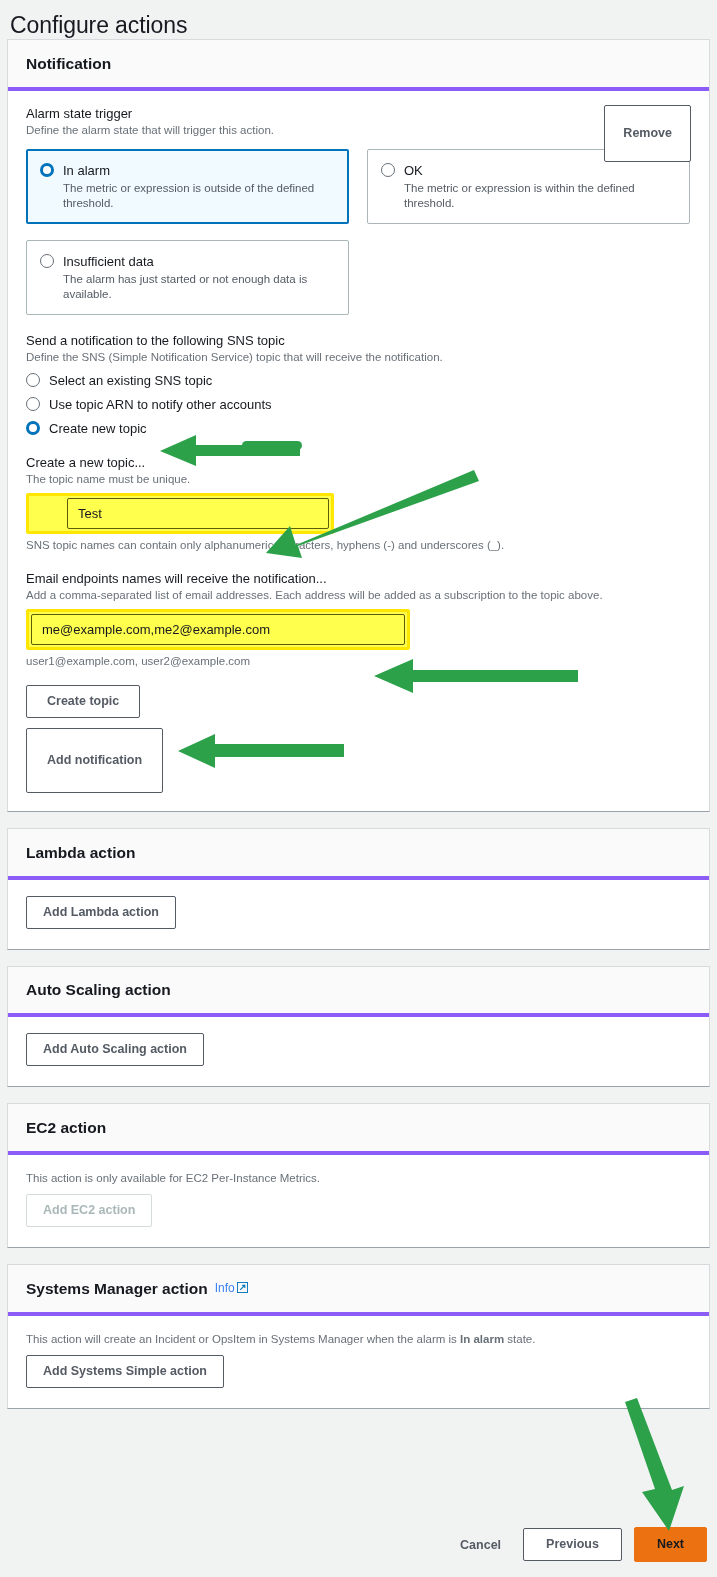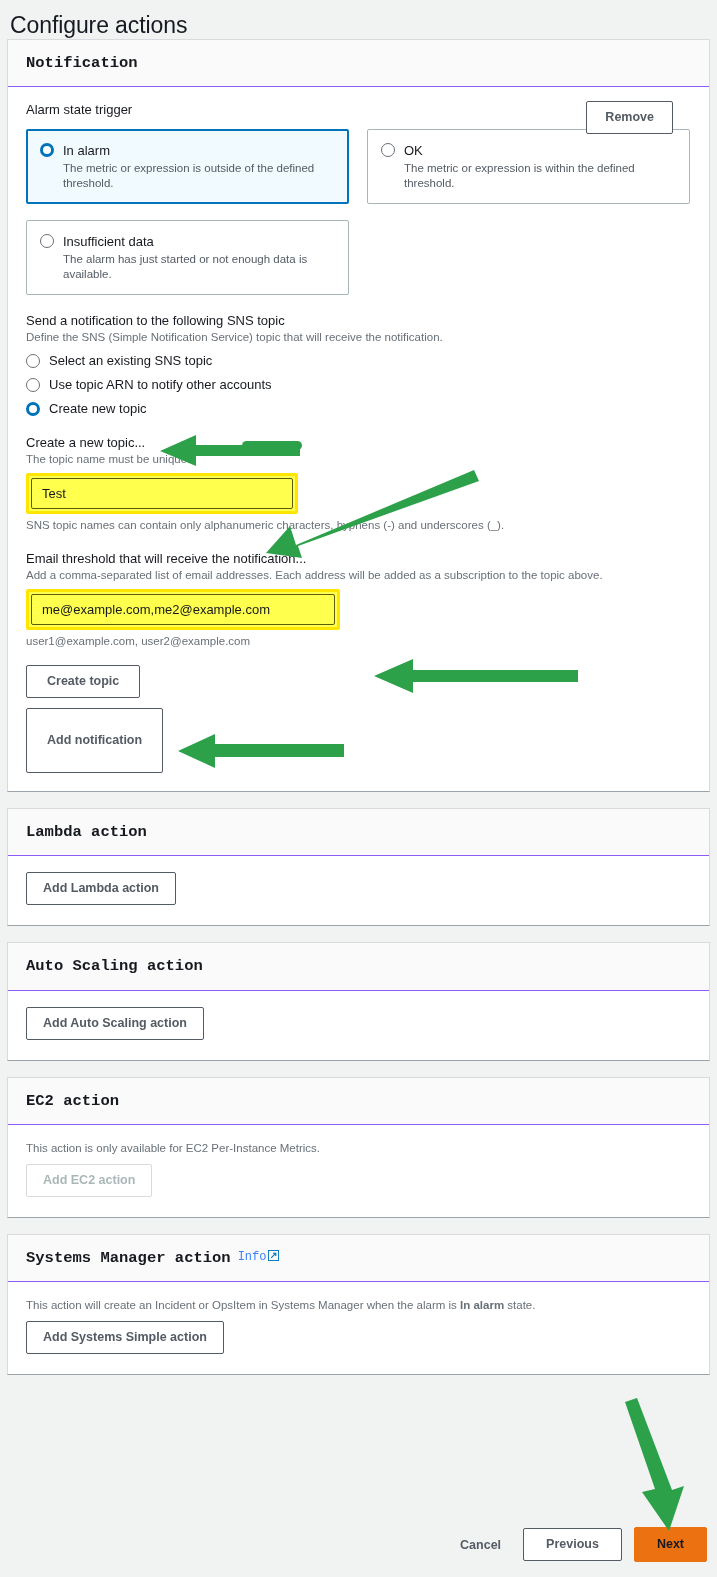--- a/index.html
+++ b/index.html
@@ -26,23 +26,22 @@
 
   
   .card {
     background: #ffffff;
     border: 1px solid #d8dadd;
     border-bottom-color: #9aa2ab;
     margin: 0 7px 16px 7px;
   }
   .card-header {
     background: #fafafa;
-    border-bottom: 1px solid #8b5cf6;
+    border-bottom: 4px solid #8b5cf6;
     padding: 14px 18px 14px 18px;
-    font-family: Liberation Mono, monospace;
   }
   .card-header h2 {
     margin: 0;
     font-size: 15.5px;
     font-weight: bold;
     color: #16191f;
     display: inline-block;
     vertical-align: middle;
   }
   .card-body {
@@ -114,23 +113,23 @@
     color: #545b64;
     font-size: 12.5px;
     font-weight: bold;
     cursor: pointer;
     font-family: inherit;
     padding: 7px 10px;
   }
 
   .remove-btn {
     position: absolute;
-    right: 36px;
+    right: 18px;
     top: 14px;
-    padding: 8px 18px;
+    padding: 20px 18px;
   }
 
   
   .tiles {
     margin-top: 11px;
     display: flex;
     flex-wrap: wrap;
     gap: 16px 18px;
     width: 664px;
   }
@@ -254,20 +253,21 @@
 
 <div class="card">
   <div class="card-header">
     <h2>Notification</h2>
   </div>
   <div class="card-body">
 
     <button class="btn remove-btn">Remove</button>
 
     <div class="field-label">Alarm state trigger</div>
+    <div class="field-desc">Define the alarm state that will trigger this action.</div>
 
     <div class="tiles">
 
       <div class="tile selected">
         <span class="radio checked"></span>
         <span>
           <span class="tile-title">In alarm</span>
           <div class="tile-desc">The metric or expression is outside of the defined threshold.</div>
         </span>
       </div>
@@ -304,30 +304,30 @@
       <div class="radio-row">
         <span class="radio checked"></span>
         <span>Create new topic</span>
       </div>
     </div>
 
     <div class="group">
       <div class="field-label">Create a new topic...</div>
       <div class="field-desc">The topic name must be unique.</div>
       <div class="input-wrap hl">
-        <input class="text-input" style="width: 262px;" value="Test">
+        <input class="text-input" style="width: 262px; margin-left: 36px;" value="Test">
       </div>
       <div class="field-hint">SNS topic names can contain only alphanumeric characters, hyphens (-) and underscores (_).</div>
     </div>
 
     <div class="group">
-      <div class="field-label">Email threshold that will receive the notification...</div>
+      <div class="field-label">Email endpoints names will receive the notification...</div>
       <div class="field-desc">Add a comma-separated list of email addresses. Each address will be added as a subscription to the topic above.</div>
       <div class="input-wrap hl">
-        <input class="text-input" style="width: 304px;" value="me@example.com,me2@example.com">
+        <input class="text-input" style="width: 374px;" value="me@example.com,me2@example.com">
       </div>
       <div class="field-hint">user1@example.com, user2@example.com</div>
     </div>
 
     <div style="margin-top:16px">
       <button class="btn" style="padding:8px 20px">Create topic</button>
     </div>
     <div style="margin-top:10px">
       <button class="btn" style="padding:24px 20px">Add notification</button>
     </div>

